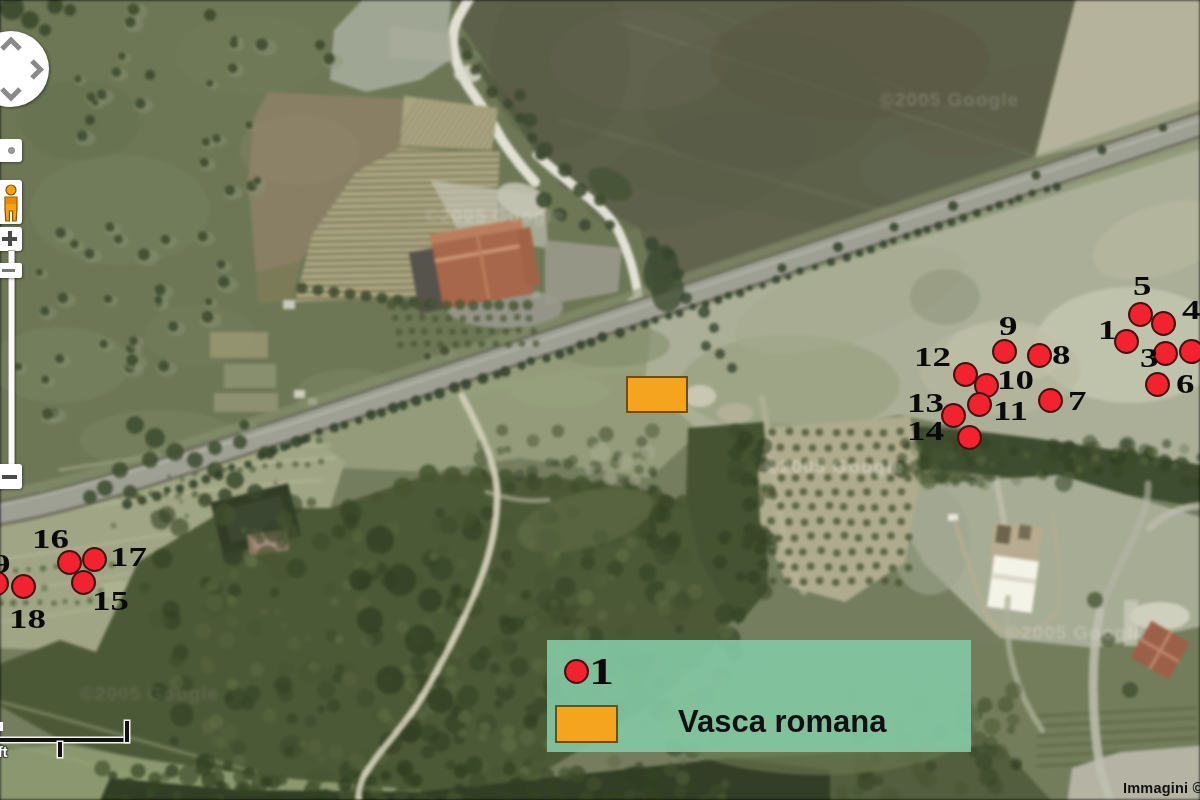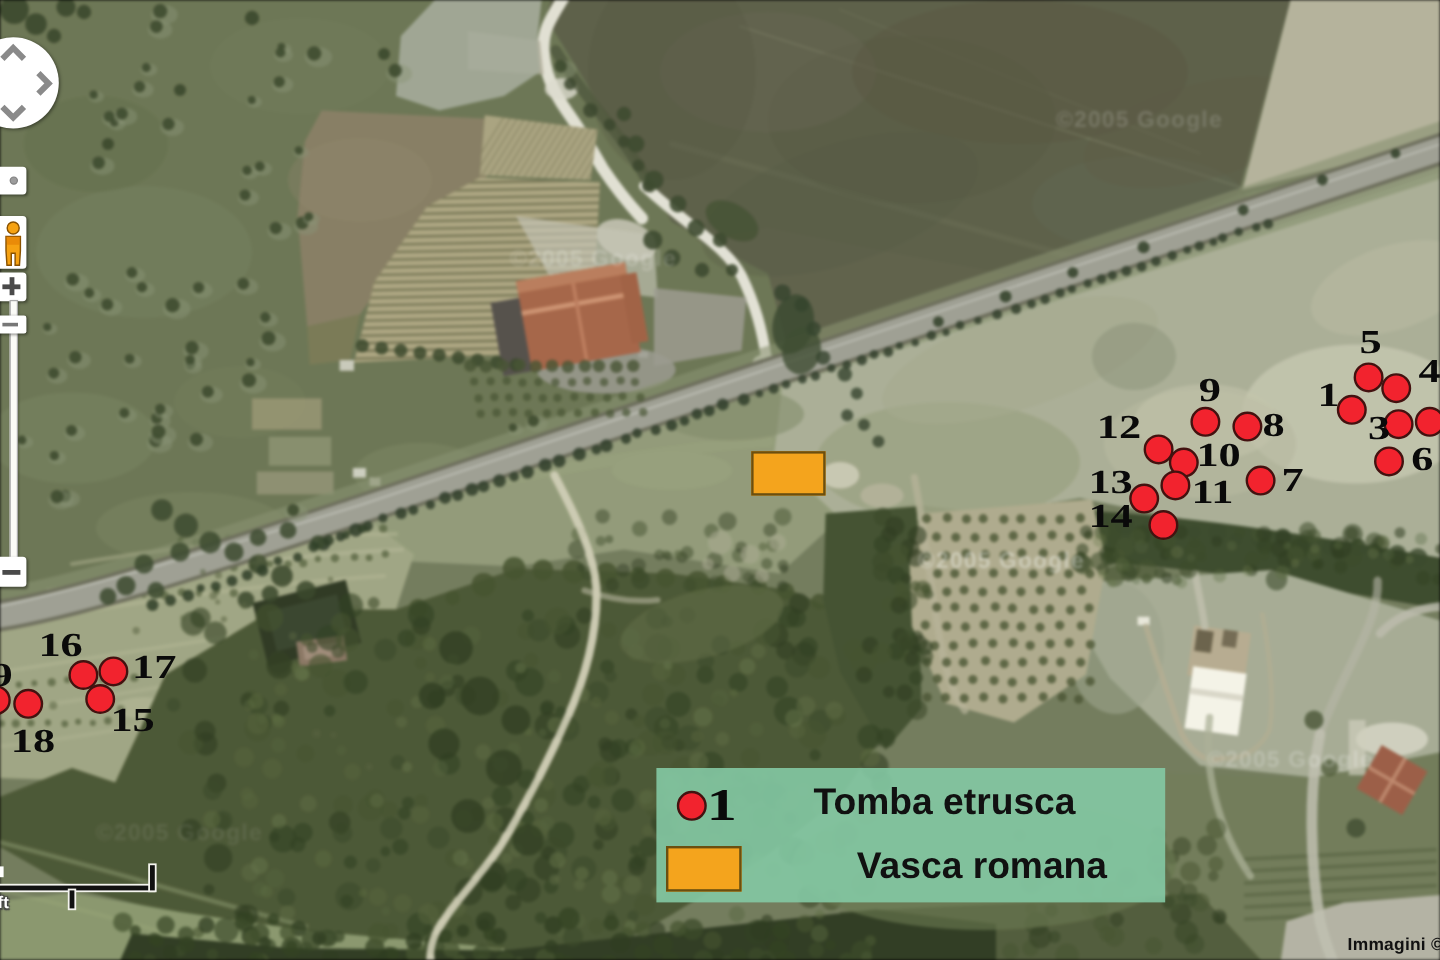--- a/index.html
+++ b/index.html
@@ -1461,23 +1461,22 @@
     <div class="n" style="left:907px;top:416.5px">14</div>
     <div class="n" style="left:32px;top:524.5px">16</div>
     <div class="n" style="left:110px;top:542.5px">17</div>
     <div class="n" style="left:92px;top:586.5px">15</div>
     <div class="n" style="left:9px;top:604.5px">18</div>
     <div class="n" style="left:-8px;top:549.5px">9</div>
     <div style="position:absolute;left:626px;top:376px;width:62px;height:37px;background:#f4a41d;border:2px solid #6b4f10;box-sizing:border-box"></div>
     <div style="position:absolute;left:547px;top:640px;width:424px;height:112px;background:rgba(132,201,164,0.9)"></div>
 <div class="d" style="left:563.5px;top:658.5px"></div>
 <div class="n" style="left:589px;top:652px;font-size:38px">1</div>
-<div class="lt" id="lt1" style="left:678px;top:652px">Tomba etrusca</div>
 <div style="position:absolute;left:555px;top:705px;width:63px;height:38px;background:#f4a41d;border:2px solid #6b4f10;box-sizing:border-box"></div>
-<div class="lt" id="lt2" style="left:714px;top:706px">Vasca romana</div>
+<div class="lt" id="lt2" style="left:678px;top:706px">Vasca romana</div>
     <div style="position:absolute;left:-27px;top:31px;width:76px;height:76px;border-radius:50%;background:#fff;box-shadow:1px 1px 3px rgba(0,0,0,0.45)"></div>
 <svg style="position:absolute;left:0;top:0" width="60" height="120" viewBox="0 0 60 120">
 <polyline points="2,49 11,40 20,49" fill="none" stroke="#8a8a8a" stroke-width="5"></polyline>
 <polyline points="32,61 40.5,69.5 32,78" fill="none" stroke="#8a8a8a" stroke-width="5"></polyline>
 <polyline points="2,89 11,98 20,89" fill="none" stroke="#8a8a8a" stroke-width="5"></polyline>
 </svg>
     <div class="btn" style="left:-5px;top:139px;width:27px;height:23px">
       <div style="position:absolute;left:12.5px;top:7.5px;width:7px;height:7px;border-radius:50%;background:#9c9c9c;border:1px solid #808080;box-sizing:border-box"></div>
     </div>
     <div class="btn" style="left:-5px;top:180px;width:27px;height:44px"></div>

